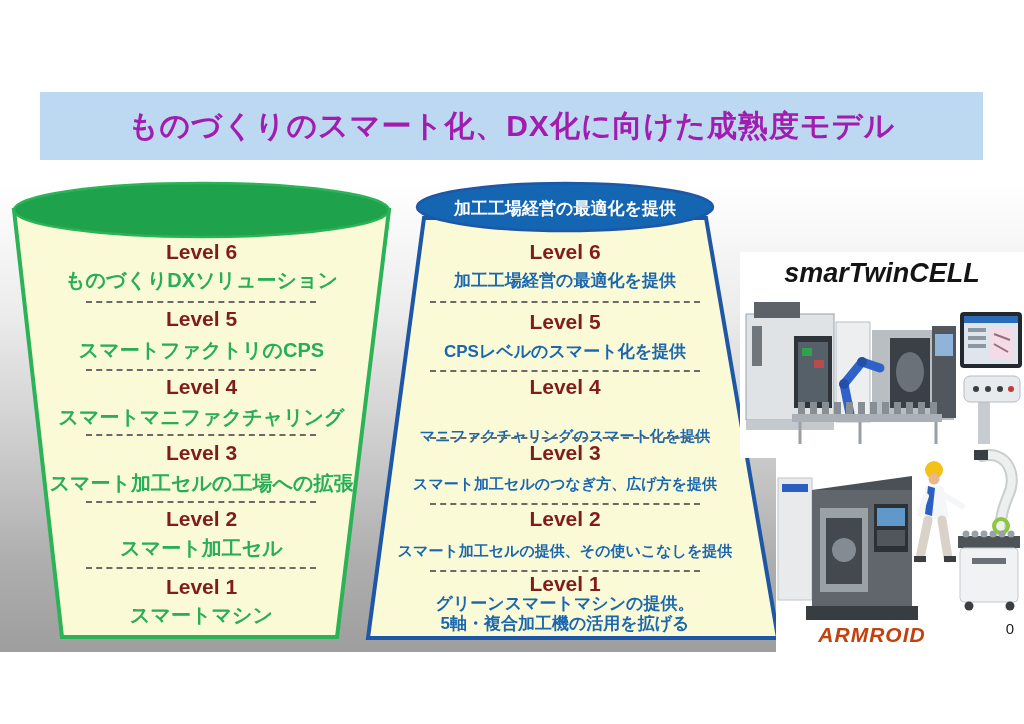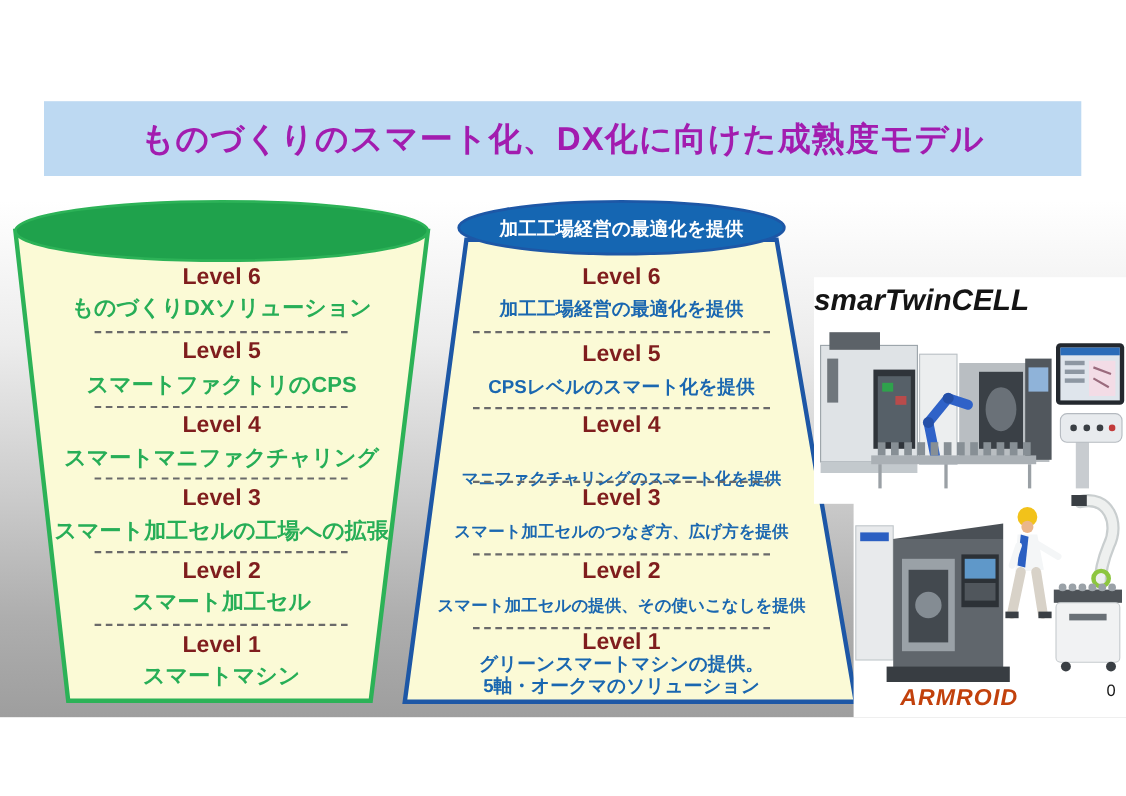--- a/index.html
+++ b/index.html
@@ -36,21 +36,21 @@
   .jpL{font-size:20px;font-weight:bold;color:var(--green_text,#27ae57);}
   .jpR{font-size:17px;font-weight:bold;color:var(--blue_text,#1a67b0);}
   .jpR.sm{font-size:15px;}
   .dashL{position:absolute;left:72px;width:230px;border-top:2px dashed #6a6a6a;}
   .dashR{position:absolute;left:70px;width:270px;border-top:2px dashed #6a6a6a;}
 
   
   .photo{position:absolute;background:#fff;}
   .photo-a{left:740px;top:252px;width:284px;height:206px;}
   .photo-b{left:776px;top:444px;width:248px;height:208px;}
-  .brand-logo{position:absolute;left:0;top:6px;width:100%;text-align:left;
+  .brand-logo{position:absolute;left:0;top:6px;width:100%;text-align:center;
     font-size:27px;font-weight:800;font-style:italic;color:#141414;letter-spacing:0;}
   .armroid-label{position:absolute;left:20px;top:177px;width:152px;height:27px;background:#fff;
     display:flex;align-items:center;justify-content:center;
     font-size:21px;font-weight:800;font-style:italic;color:#c2410c;letter-spacing:1px;}
   .page-num{position:absolute;left:1000px;top:620px;width:20px;text-align:center;
     font-size:15px;color:#1a1a1a;}
   .ill{position:absolute;left:0;}
   .ill-a{top:44px;}
   .ill-b{top:2px;}
 </style>
@@ -105,21 +105,21 @@
     <div class="row jpR sm" style="top:428px">マニファクチャリングのスマート化を提供</div>
     <div class="dashR" style="top:437px"></div>
     <div class="row lvl" style="top:441px">Level 3</div>
     <div class="row jpR sm" style="top:476px">スマート加工セルのつなぎ方、広げ方を提供</div>
     <div class="dashR" style="top:503px"></div>
     <div class="row lvl" style="top:507px">Level 2</div>
     <div class="row jpR sm" style="top:543px">スマート加工セルの提供、その使いこなしを提供</div>
     <div class="dashR" style="top:570px"></div>
     <div class="row lvl" style="top:572px">Level 1</div>
     <div class="row jpR" style="top:594px">グリーンスマートマシンの提供。</div>
-    <div class="row jpR" style="top:614px">5軸・オークマのソリューション</div>
+    <div class="row jpR" style="top:614px">5軸・複合加工機の活用を拡げる</div>
   </div>
 
   <div class="photo photo-a">
     <div class="brand-logo">smarTwinCELL</div>
     <svg class="ill ill-a" width="284" height="160" viewBox="0 0 284 160">
 
       <rect x="6" y="18" width="88" height="106" fill="#dfe3e6" stroke="#9aa2a8"></rect>
       <rect x="14" y="6" width="46" height="16" fill="#5c6268"></rect>
       <rect x="12" y="30" width="10" height="40" fill="#6f767c"></rect>
       <rect x="54" y="40" width="38" height="72" fill="#2f343a"></rect>

